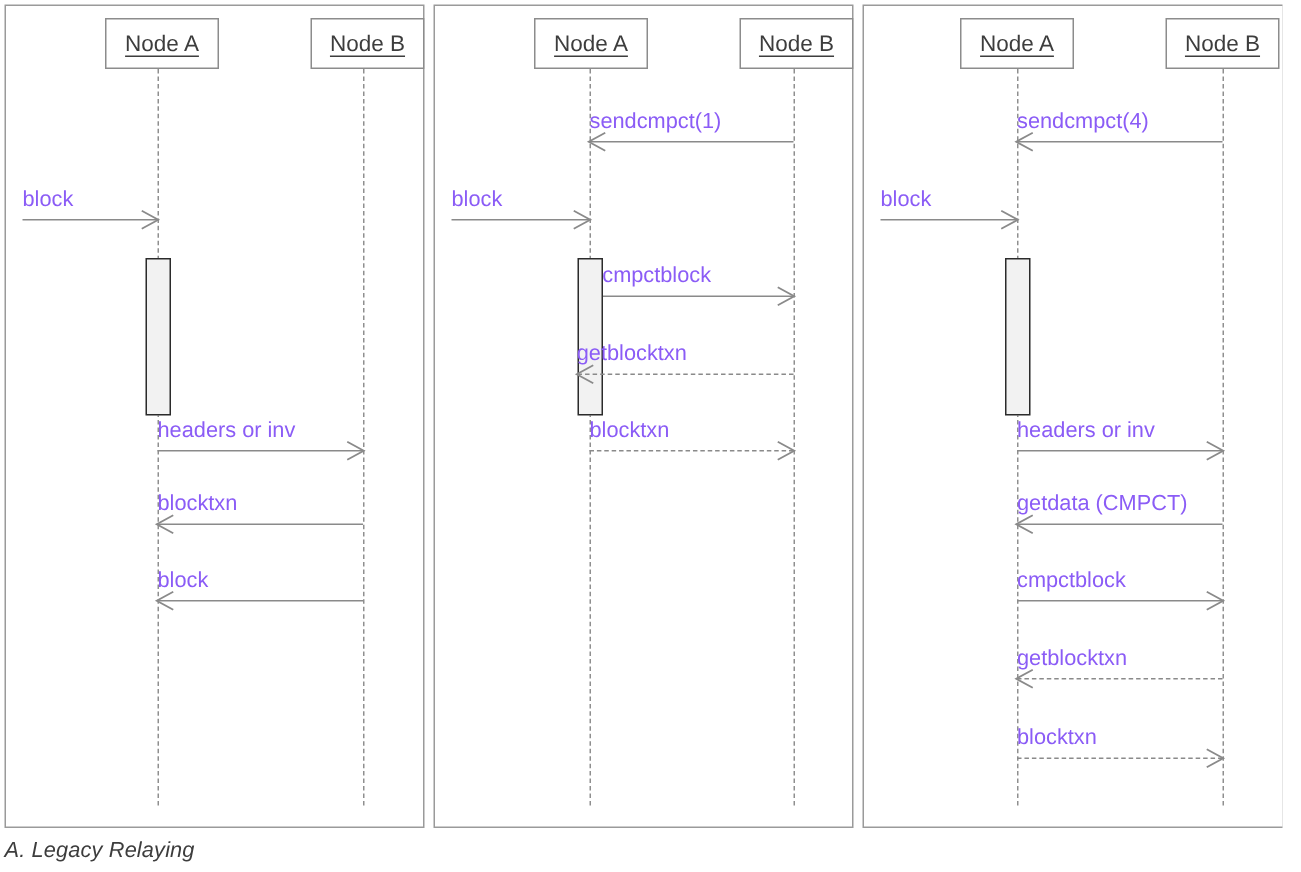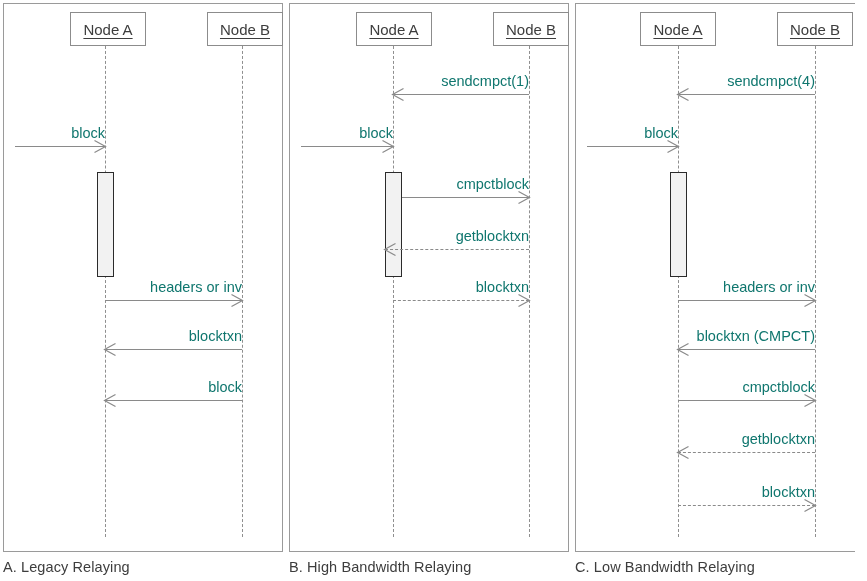--- a/index.html
+++ b/index.html
@@ -23,20 +23,21 @@
     box-sizing: border-box;
     border: 1px solid #9a9a9a;
     background: #ffffff;
   }
   .caption {
     position: absolute;
     font-size: 14.5px;
     color: #3d3d3d;
     white-space: nowrap;
     letter-spacing: 0.1px;
+    font-style: italic;
   }
   .lifeline {
     position: absolute;
     width: 0;
     border-left: 1px dashed #8f8f8f;
   }
   .actor-box {
     position: absolute;
     box-sizing: border-box;
     border: 1px solid #8c8c8c;
@@ -70,23 +71,23 @@
     height: 0;
     border-top: 1px solid #8a8a8a;
   }
   .msg.dashed .line {
     border-top: 1px dashed #8a8a8a;
   }
   .msg .label {
     position: absolute;
     bottom: 4px;
     width: 100%;
-    text-align: right;
+    text-align: left;
     font-size: 14.5px;
-    color: #0f766e;
+    color: #8b5cf6;
     white-space: nowrap;
     line-height: 1.1;
   }
   .msg .head {
     position: absolute;
     top: -6px;
     width: 12px;
     height: 13px;
     overflow: visible;
   }
@@ -193,21 +194,20 @@
     </div>
     <div class="msg dashed" style="left: 393px; top: 300px; width: 136px;">
       <div class="line"></div>
       <div class="head right">
         <svg width="12" height="13" viewBox="0 0 12 13">
           <path d="M0.5 0.5 L11.5 6.5 L0.5 12.5" fill="none" stroke="#8a8a8a" stroke-width="1.2"></path>
         </svg>
       </div>
       <div class="label">blocktxn</div>
     </div>
-    <div class="caption" style="left: 289px; top: 559px;">B. High Bandwidth Relaying</div>
     <div class="panel" style="left: 575px; top: 3px; width: 281px; height: 549px;"></div>
     <div class="actor-box" style="left: 640px; top: 12px; width: 76px; height: 34px;">
       <span class="actor-label">Node A</span>
     </div>
     <div class="lifeline" style="left: 678px; top: 46px; height: 491px;"></div>
     <div class="actor-box" style="left: 777px; top: 12px; width: 76px; height: 34px;">
       <span class="actor-label">Node B</span>
     </div>
     <div class="lifeline" style="left: 815px; top: 46px; height: 491px;"></div>
     <div class="activation" style="left: 669.5px; top: 172px; width: 17px; height: 105px;"></div>
@@ -238,21 +238,21 @@
       </div>
       <div class="label">headers or inv</div>
     </div>
     <div class="msg" style="left: 678px; top: 349px; width: 137px;">
       <div class="line"></div>
       <div class="head left">
         <svg width="12" height="13" viewBox="0 0 12 13">
           <path d="M11.5 0.5 L0.5 6.5 L11.5 12.5" fill="none" stroke="#8a8a8a" stroke-width="1.2"></path>
         </svg>
       </div>
-      <div class="label">blocktxn (CMPCT)</div>
+      <div class="label">getdata (CMPCT)</div>
     </div>
     <div class="msg" style="left: 678px; top: 400px; width: 137px;">
       <div class="line"></div>
       <div class="head right">
         <svg width="12" height="13" viewBox="0 0 12 13">
           <path d="M0.5 0.5 L11.5 6.5 L0.5 12.5" fill="none" stroke="#8a8a8a" stroke-width="1.2"></path>
         </svg>
       </div>
       <div class="label">cmpctblock</div>
     </div>
@@ -267,14 +267,13 @@
     </div>
     <div class="msg dashed" style="left: 678px; top: 505px; width: 137px;">
       <div class="line"></div>
       <div class="head right">
         <svg width="12" height="13" viewBox="0 0 12 13">
           <path d="M0.5 0.5 L11.5 6.5 L0.5 12.5" fill="none" stroke="#8a8a8a" stroke-width="1.2"></path>
         </svg>
       </div>
       <div class="label">blocktxn</div>
     </div>
-    <div class="caption" style="left: 575px; top: 559px;">C. Low Bandwidth Relaying</div>
   </div>
 
 </body></html>

